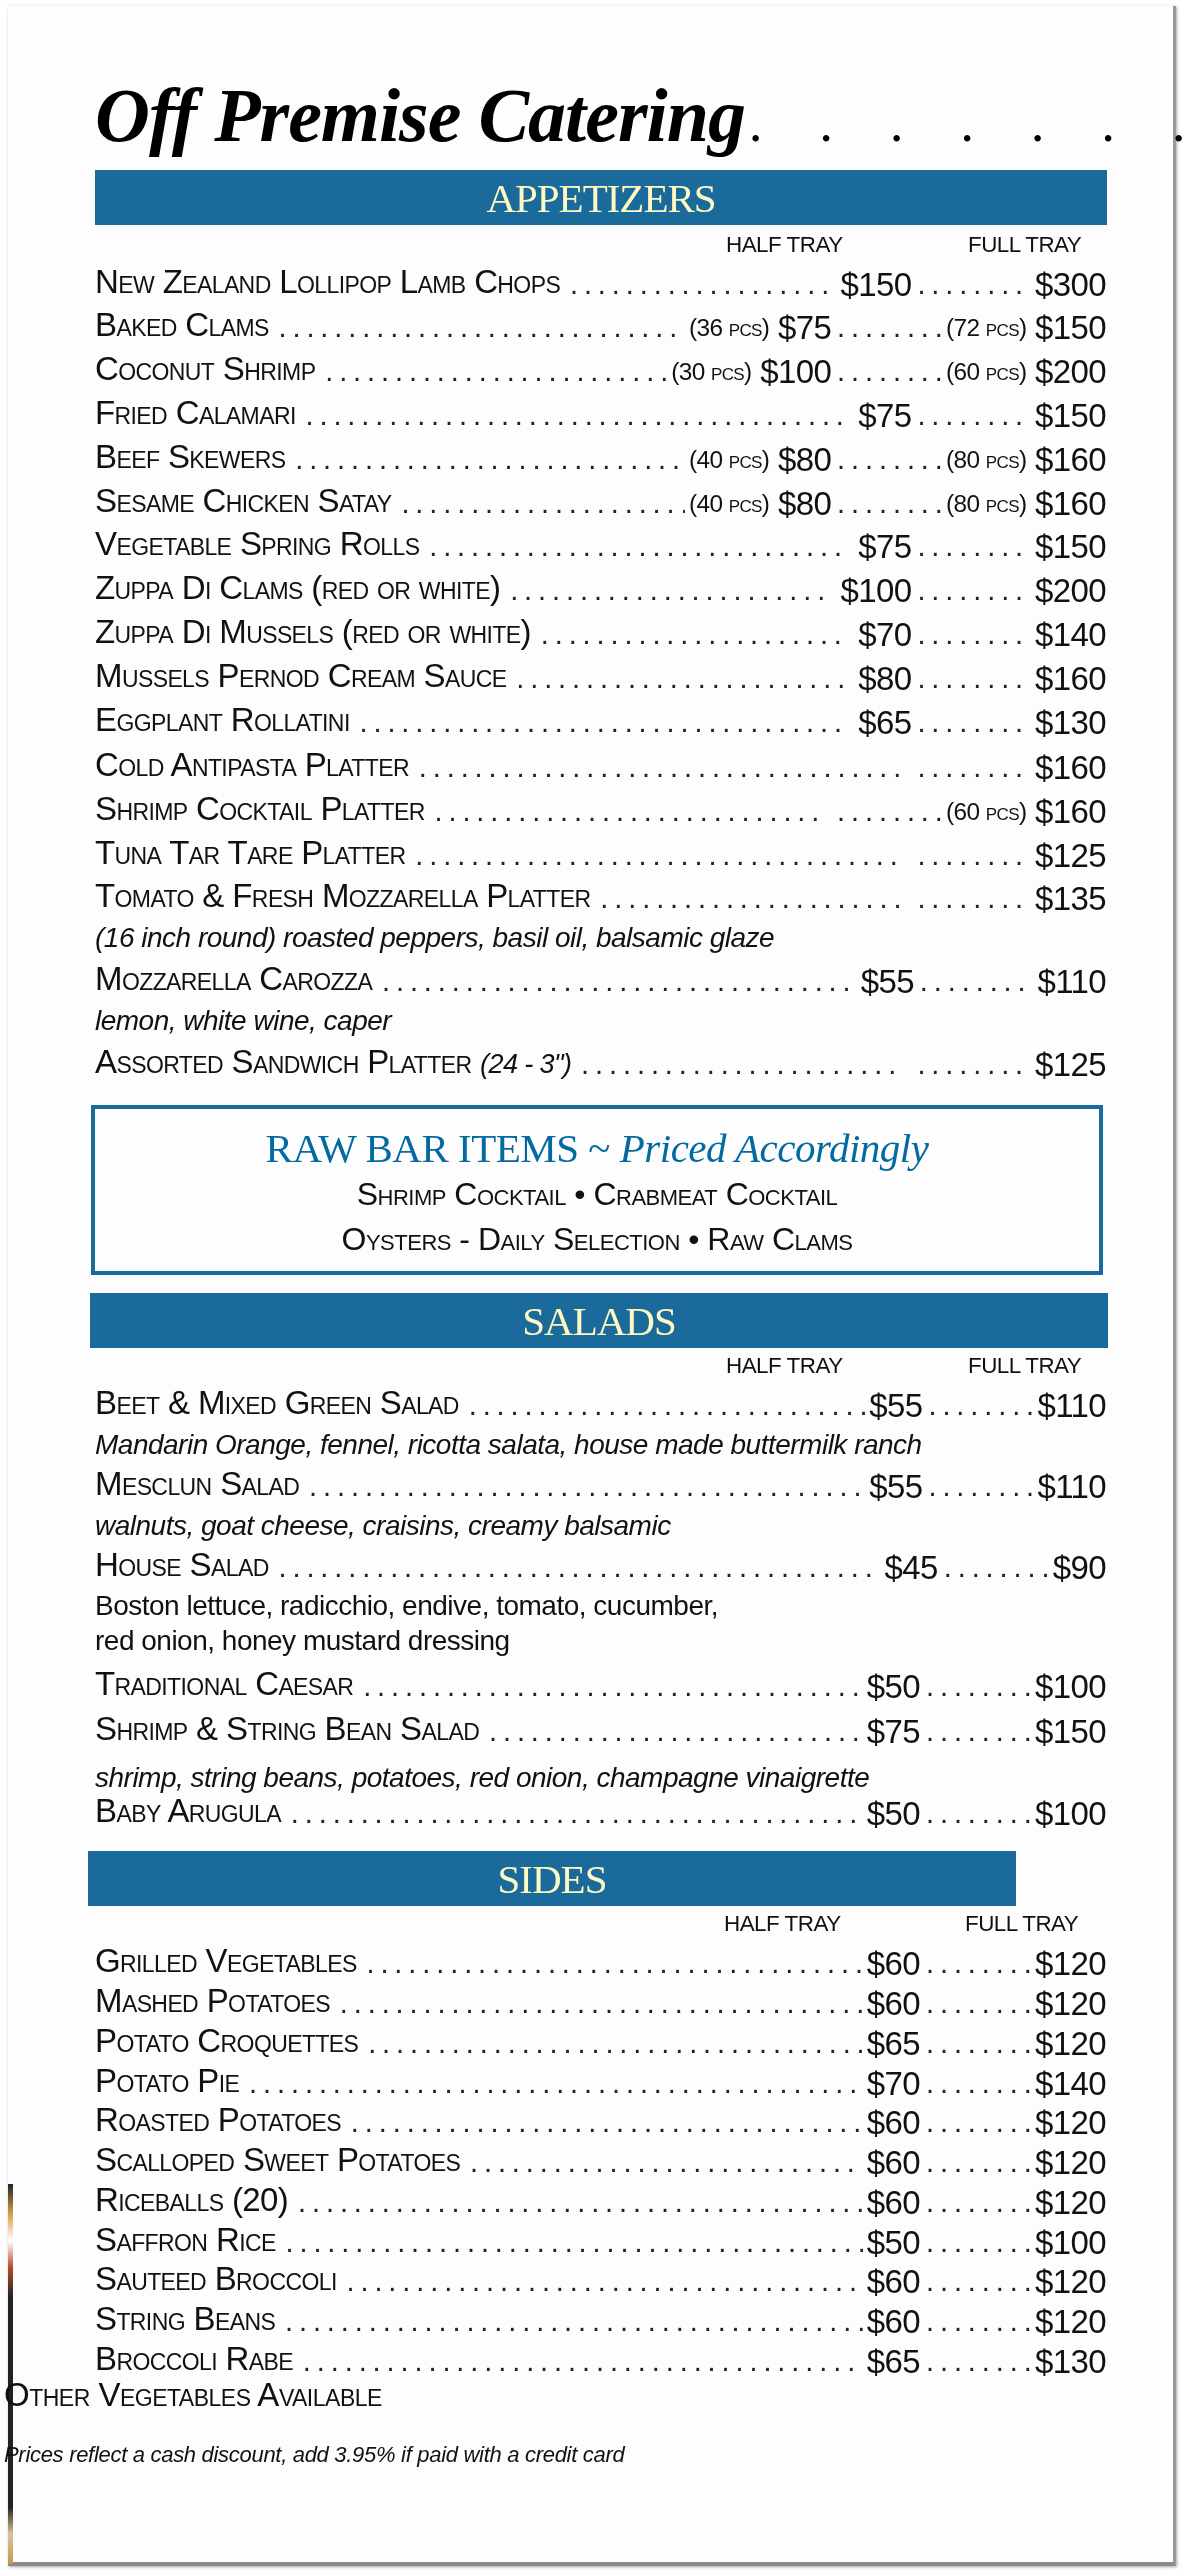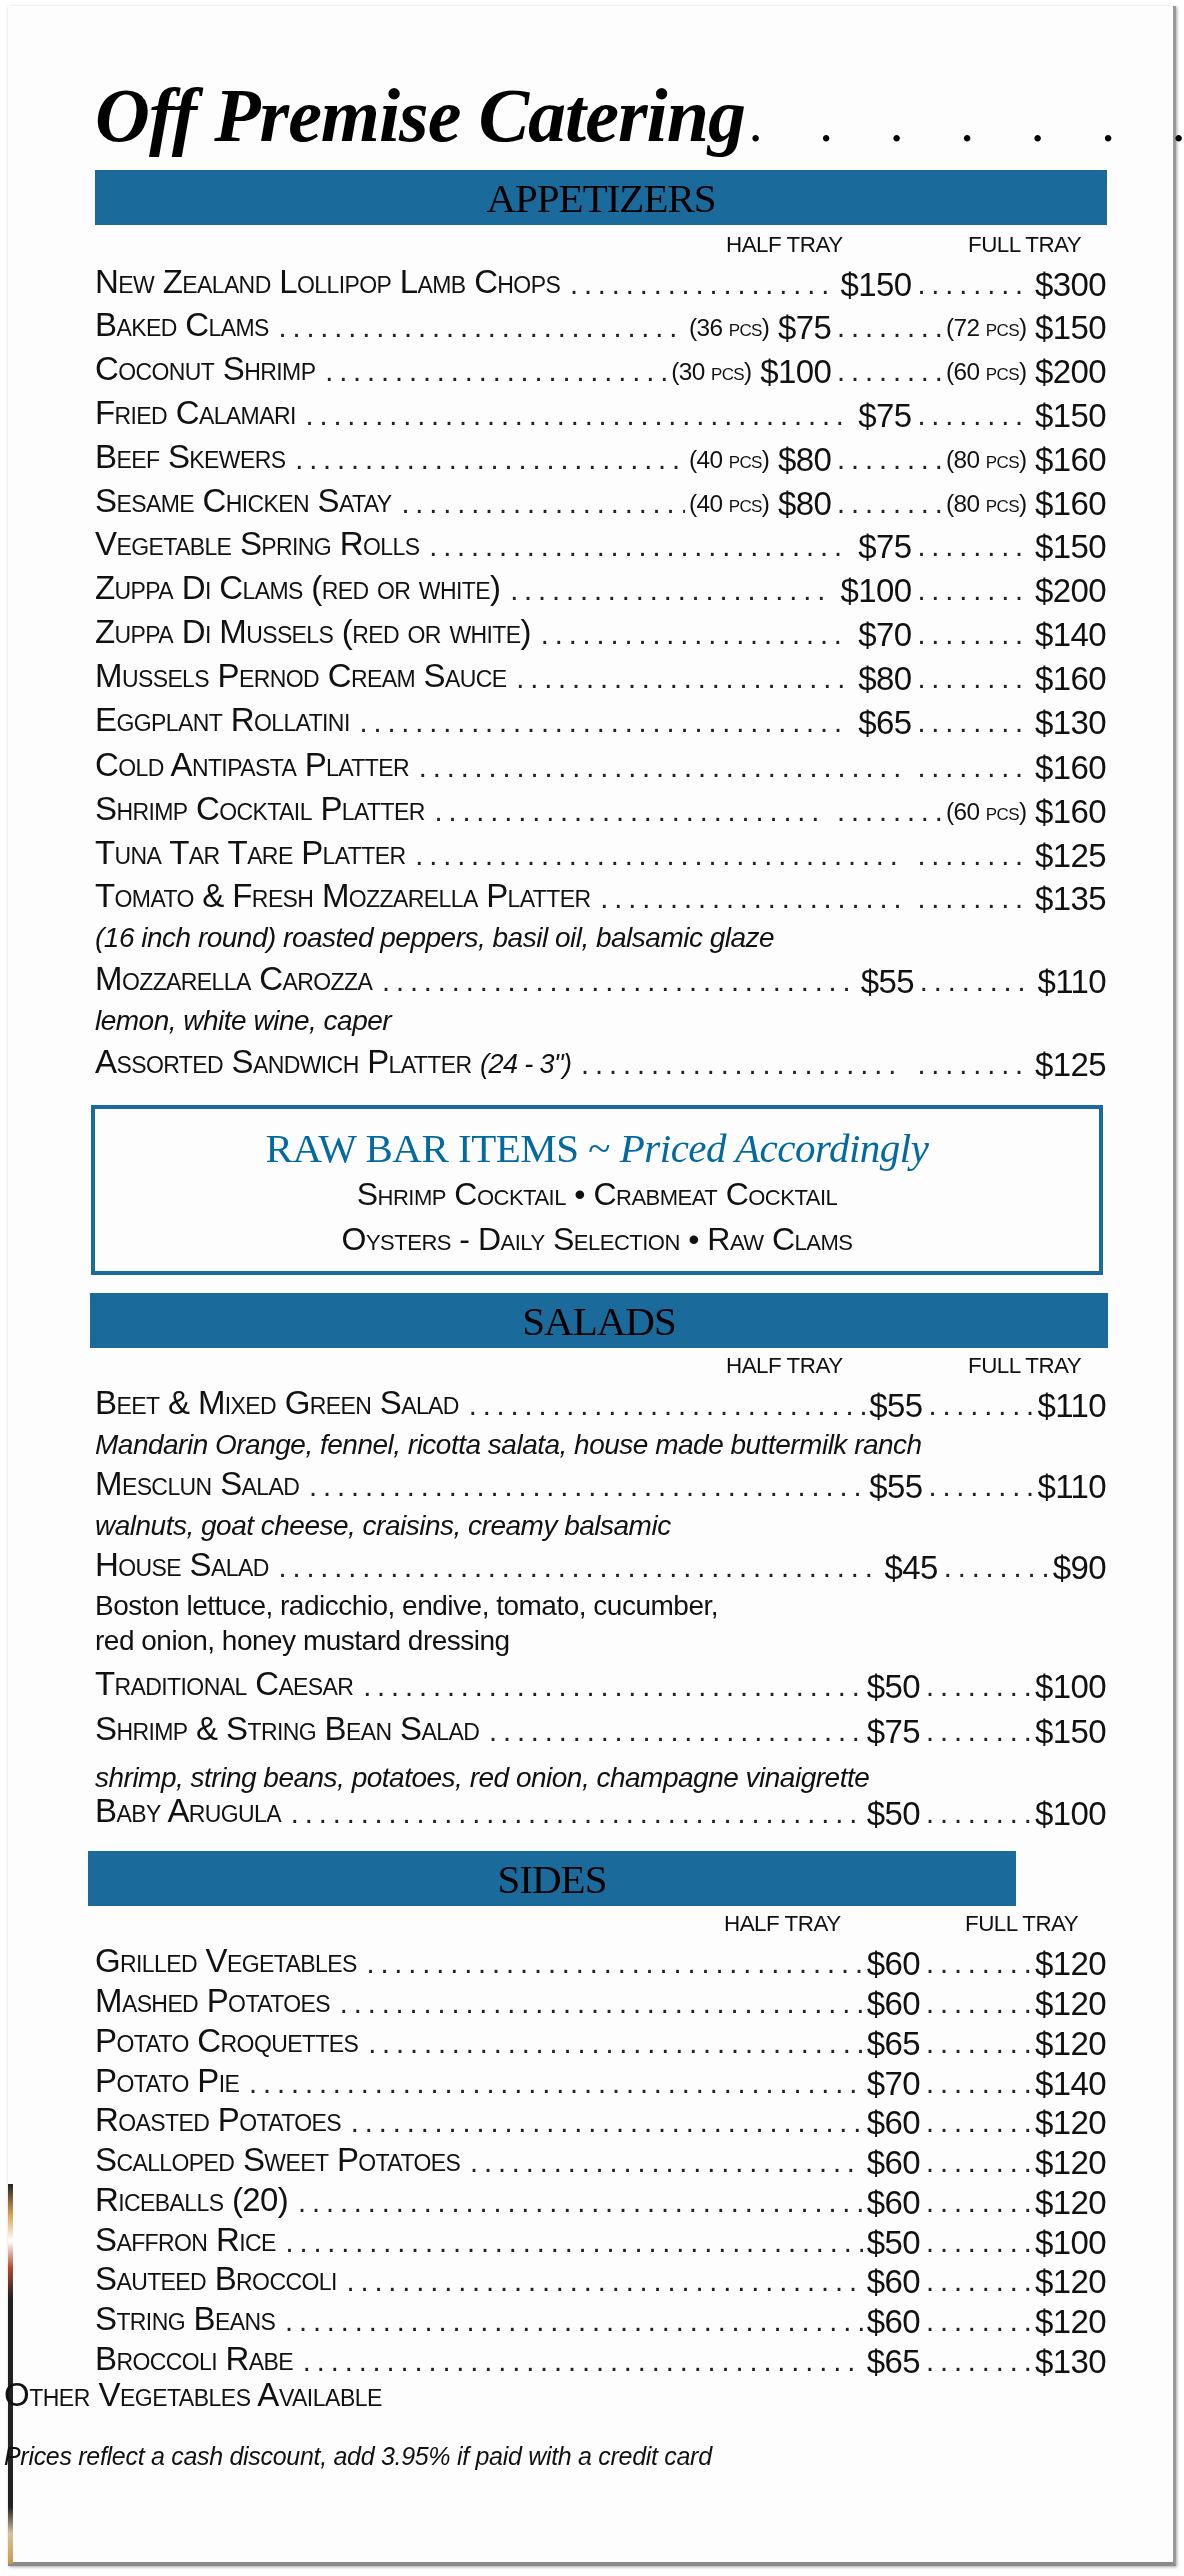--- a/index.html
+++ b/index.html
@@ -1,41 +1,41 @@
 <!DOCTYPE html>
 <html><head>
 <meta charset="utf-8">
 <style>
   html, body { margin:0; padding:0; background:#ffffff; }
   body { width:1185px; height:2576px; position:relative; overflow:hidden; font-family:"Liberation Sans", sans-serif; color:#111; }
   .page { position:absolute; left:7.8px; top:5.9px; width:1165px; height:2556px; background:#fdfdfd; border-right:3.9px solid #9a9a9a; border-bottom:4.9px solid #8a8a8a; box-shadow: 1px 1px 2.9px rgba(0,0,0,0.35); }
   .spine { position:absolute; left:7.8px; top:2184px; width:4.9px; height:380px; background:linear-gradient(#222 0%, #d9a24a 8%, #fff 15%, #b84a2a 22%, #222 30%, #222 85%, #d8c29a 92%, #c49a4a 100%); }
   .title { position:absolute; left:95px; top:72px; font-family:"Liberation Serif", serif; font-style:italic; font-weight:bold; font-size:76px; letter-spacing:-1px; white-space:nowrap; color:#000; }
   .title .dots { font-style:normal; font-weight:normal; letter-spacing:21.5px; font-size:55px; margin-left:3.9px; }
-  .bar { position:absolute; left:95px; width:1012px; height:55px; background:#1b6a9c; color:#000000; text-align:center; font-family:"Liberation Serif", serif; font-size:41px; line-height:57px; letter-spacing:-1px; }
+  .bar { position:absolute; left:95px; width:1012px; height:55px; background:#1b6a9c; color:#fef9c3; text-align:center; font-family:"Liberation Serif", serif; font-size:41px; line-height:57px; letter-spacing:-1px; }
   .bar.salads { left:90px; width:1018px; }
   .bar.sides { left:88px; width:928px; }
   .colhdr { position:absolute; font-size:22.4px; letter-spacing:-0.5px; white-space:nowrap; }
   .row { position:absolute; left:95px; width:1011px; height:39px; font-size:33px; line-height:39px; white-space:nowrap; display:flex; align-items:flex-end; letter-spacing:-0.6px; }
   .row .name { font-variant:small-caps; flex:0 0 auto; }
   .row .name .note { font-variant:normal; font-style:italic; font-size:27px; }
   .row .dots1, .row .dots2 { flex:1 1 auto; overflow:hidden; letter-spacing:5.9px; margin:0 3.9px 0 9.8px; color:#222; font-size:29px; }
   .row .dots2 { flex:0 0 107px; margin:0 2px 0 5.9px; }
   .row .half { flex:0 0 auto; text-align:right; }
   .row .full { flex:0 0 auto; text-align:right; }
   .row .pcs { font-size:24.4px; font-variant:small-caps; }
   .desc { position:absolute; left:95px; font-style:italic; font-size:28px; letter-spacing:-0.5px; white-space:nowrap; }
   .desc.plain { font-style:normal; }
   .rawbox { position:absolute; left:91px; top:1105px; width:1004px; height:162px; border:4.9px solid #1b6a9c; text-align:center; }
   .rawbox .rb-title { margin-top:14.6px; font-family:"Liberation Serif", serif; font-size:41px; color:#0369a1; letter-spacing:-0.5px; }
   .rawbox .rb-title i { font-style:italic; }
   .rawbox .rb-line { font-size:32px; font-variant:small-caps; line-height:45px; letter-spacing:-0.5px; }
   .footer-note { position:absolute; left:4px; width:1097px; text-align:left; }
   .other { top:2376px; font-size:33px; font-variant:small-caps; letter-spacing:-0.5px; }
-  .disclaimer { top:2442px; font-size:25px; font-style:italic; letter-spacing:-0.3px; }
+  .disclaimer { top:2442px; font-size:22px; font-style:italic; letter-spacing:-0.3px; }
 </style>
 </head>
 <body>
 
 <div class="page"></div>
 <div class="spine"></div>
 
 <div class="title"><span>Off Premise Catering</span><span class="dots">. . . . . . . .</span></div>
 
 <div class="bar" style="top:170px;">APPETIZERS</div>

